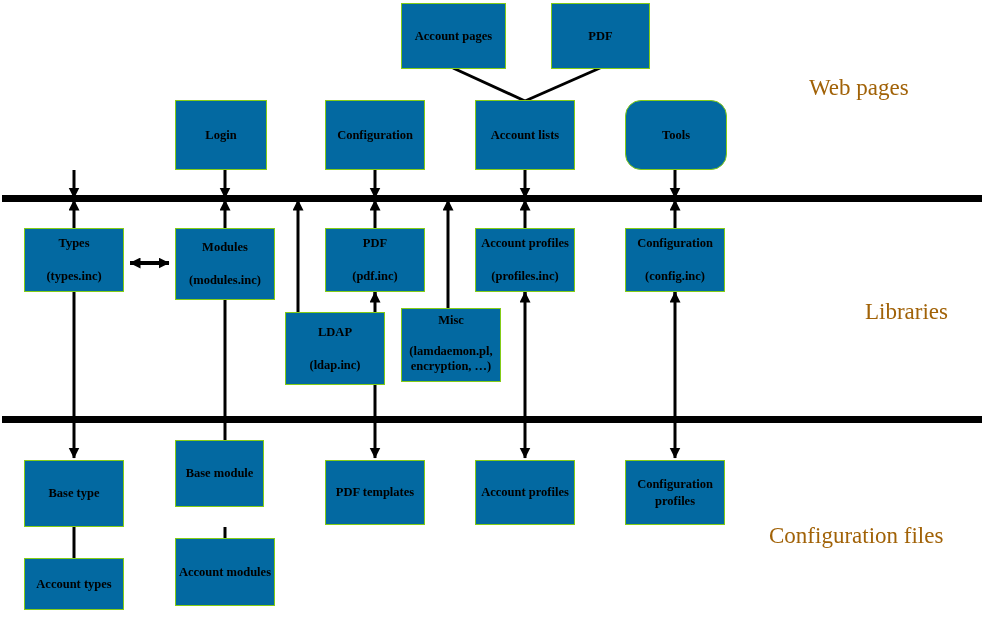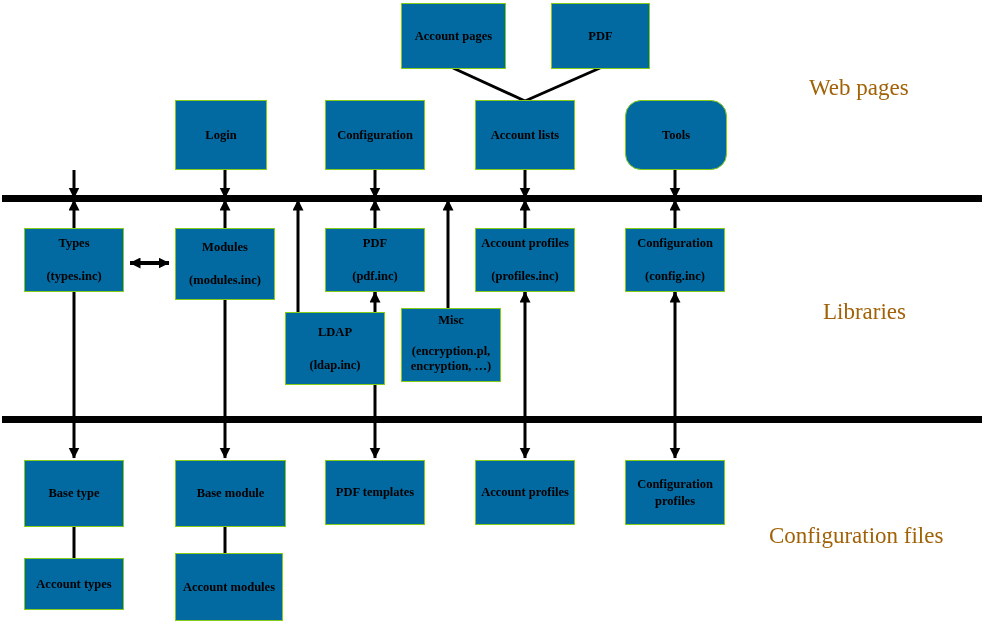--- a/index.html
+++ b/index.html
@@ -146,21 +146,21 @@
 
     <g>
       <rect x="2" y="195" width="980" height="7" fill="#000000"></rect>
     </g>
     <g>
       <rect x="2" y="416" width="980" height="7" fill="#000000"></rect>
     </g>
   </svg>
 
   <div class="band-label" style="left:809px;top:75px;">Web pages</div>
-  <div class="band-label" style="left:823px;top:299px;text-align:right;">Libraries</div>
+  <div class="band-label" style="left:865px;top:299px;text-align:right;">Libraries</div>
   <div class="band-label" style="left:769px;top:523px;">Configuration files</div>
 
   <div class="node" style="left:401px;top:3px;width:105px;height:66px;">
     <span class="ln1">Account pages</span>
   </div>
 
   <div class="node" style="left:551px;top:3px;width:99px;height:66px;">
     <span class="ln1">PDF</span>
   </div>
 
@@ -206,37 +206,37 @@
     <span class="ln2">(config.inc)</span>
   </div>
 
   <div class="node two" style="left:249px;top:312px;width:100px;height:73px;margin-left:36px;">
     <span class="ln1">LDAP</span>
     <span class="ln2">(ldap.inc)</span>
   </div>
 
   <div class="node" style="left:401px;top:308px;width:100px;height:74px;justify-content:flex-start;padding-top:4px;">
     <span class="ln1" style="margin-bottom:16px;">Misc</span>
-    <span class="misc-sub">(encryption.pl,</span>
+    <span class="misc-sub">(lamdaemon.pl,</span>
     <span class="misc-sub">encryption, …)</span>
   </div>
 
   <div class="node" style="left:24px;top:460px;width:100px;height:67px;">
     <span class="ln1">Base type</span>
   </div>
 
   <div class="node" style="left:24px;top:558px;width:100px;height:52px;">
     <span class="ln1">Account types</span>
   </div>
 
-  <div class="node" style="left:175px;top:460px;width:111px;height:67px;">
+  <div class="node" style="left:175px;top:440px;width:89px;height:67px;">
     <span class="ln1">Base module</span>
   </div>
 
-  <div class="node" style="left:175px;top:553px;width:108px;height:68px;">
+  <div class="node" style="left:175px;top:538px;width:100px;height:68px;">
     <span class="ln1">Account modules</span>
   </div>
 
   <div class="node" style="left:325px;top:460px;width:100px;height:65px;align-items:center;">
     <span class="ln1">PDF templates</span>
   </div>
 
   <div class="node" style="left:475px;top:460px;width:100px;height:65px;">
     <span class="ln1">Account profiles</span>
   </div>

